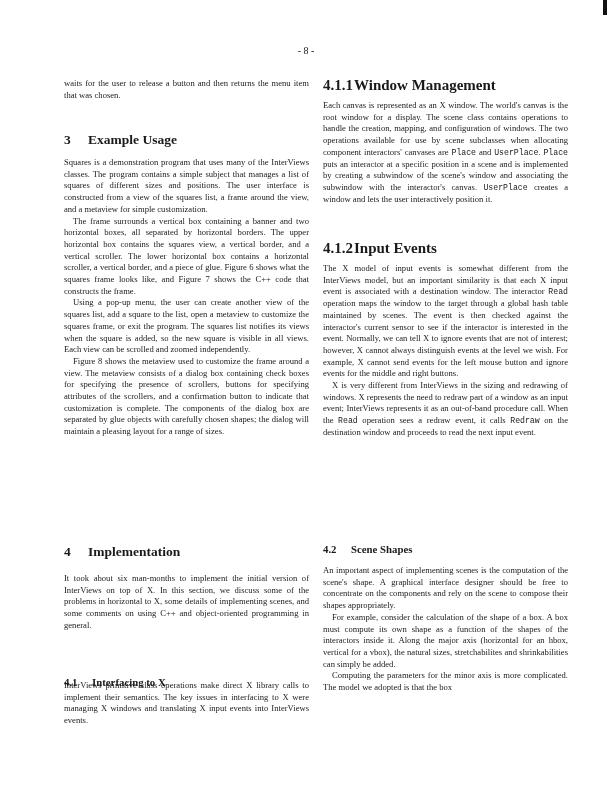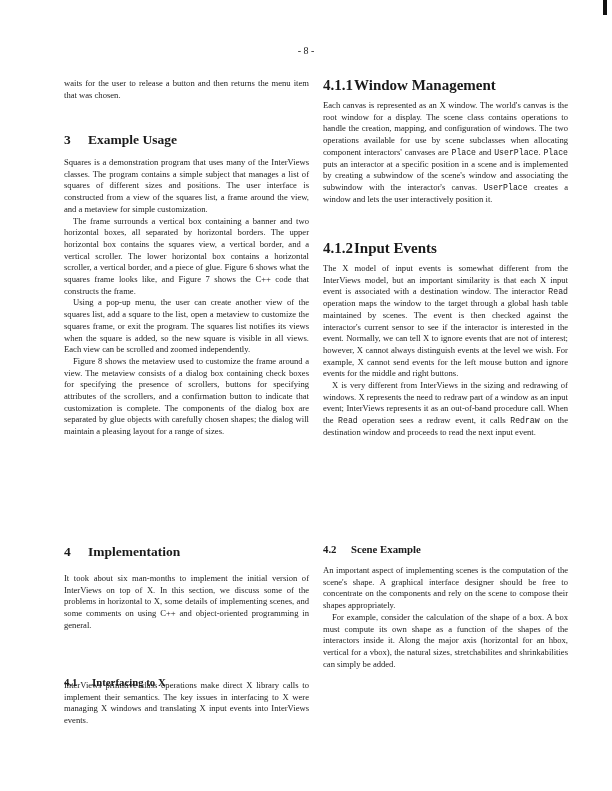--- a/index.html
+++ b/index.html
@@ -71,20 +71,21 @@
   <h4 class="abs" style="top:164px;">
     <span class="num">4.1.2</span><span>Input Events</span>
   </h4>
 
   <div class="abs" style="top:185px;">
     <p><span>The X model of input events is somewhat different from the InterViews model, but an important similarity is that each X input event is associated with a destination window. The interactor </span><span class="mono">Read</span><span> operation maps the window to the target through a global hash table maintained by scenes. The event is then checked against the interactor's current sensor to see if the interactor is interested in the event. Normally, we can tell X to ignore events that are not of interest; however, X cannot always distinguish events at the level we wish. For example, X cannot send events for the left mouse button and ignore events for the middle and right buttons.</span></p>
     <p class="indent"><span>X is very different from InterViews in the sizing and redrawing of windows. X represents the need to redraw part of a window as an input event; InterViews represents it as an out-of-band procedure call. When the </span><span class="mono">Read</span><span> operation sees a redraw event, it calls </span><span class="mono">Redraw</span><span> on the destination window and proceeds to read the next input event.</span></p>
   </div>
 
   <h3 class="abs" style="top:464px;">
-    <span class="num">4.2</span><span>Scene Example</span>
+    <span class="num">4.2</span><span>Scene Shapes</span>
   </h3>
 
   <div class="abs" style="top:487px;">
     <p>An important aspect of implementing scenes is the computation of the scene's shape. A graphical interface designer should be free to concentrate on the components and rely on the scene to compose their shapes appropriately.</p>
     <p class="indent">For example, consider the calculation of the shape of a box. A box must compute its own shape as a function of the shapes of the interactors inside it. Along the major axis (horizontal for an hbox, vertical for a vbox), the natural sizes, stretchabilites and shrinkabilities can simply be added.</p>
+    <p class="indent">Computing the parameters for the minor axis is more complicated. The model we adopted is that the box</p>
   </div>
 </div>
 
 </body></html>

